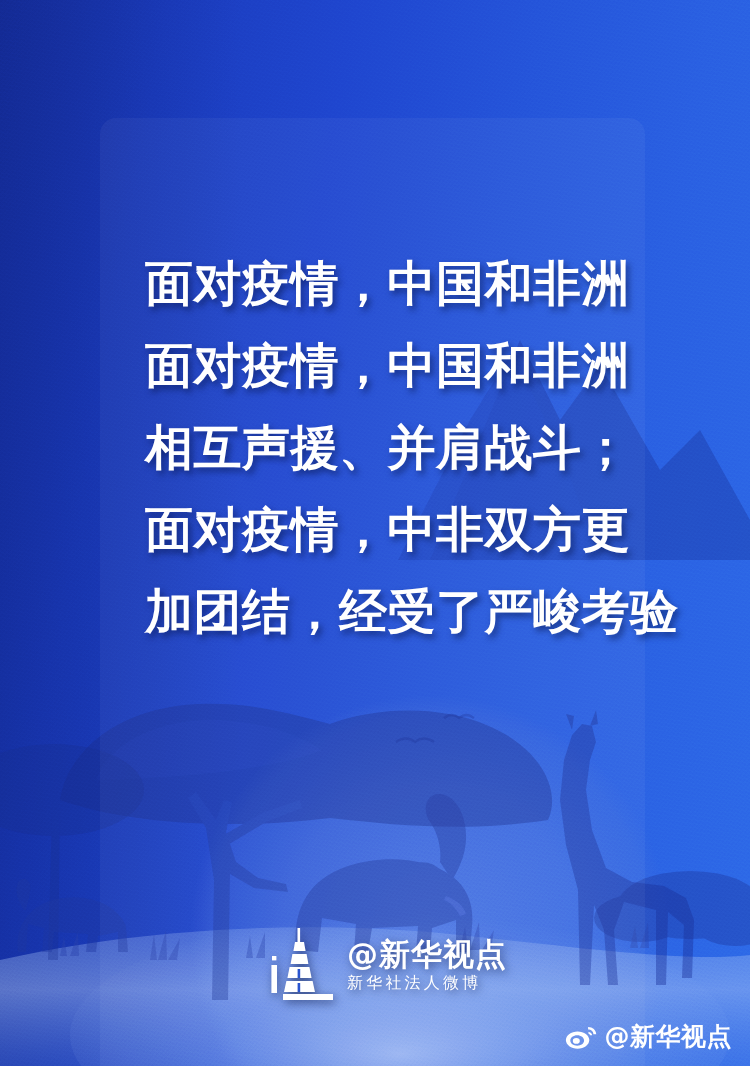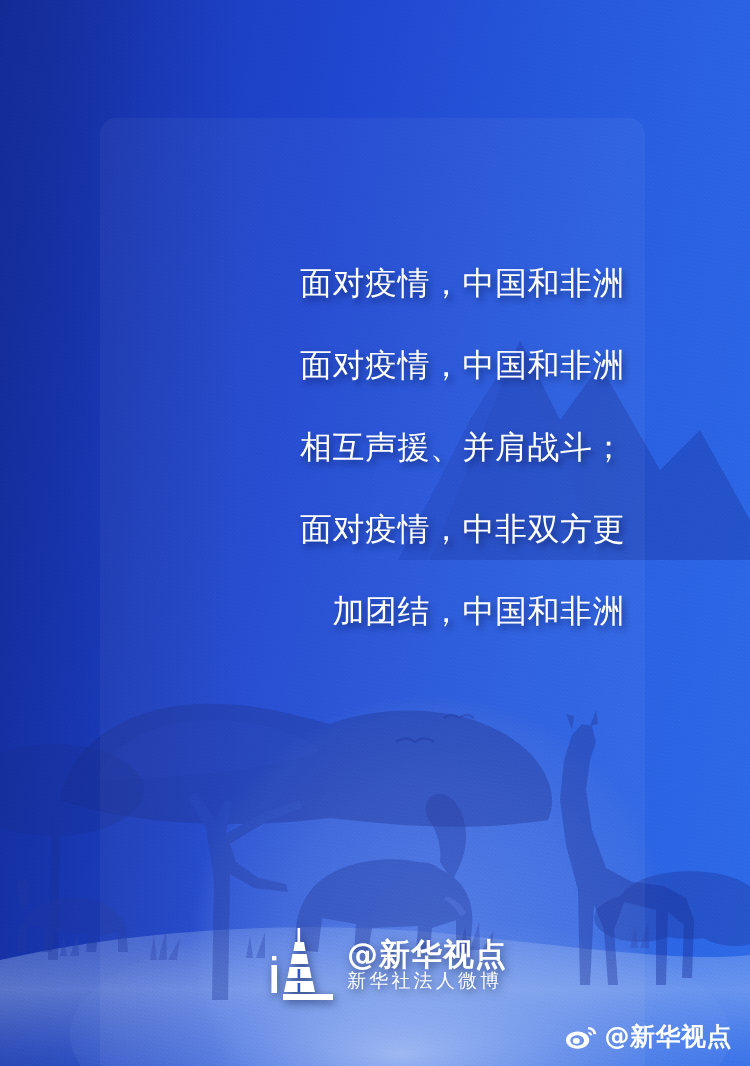--- a/index.html
+++ b/index.html
@@ -50,28 +50,27 @@
 
   
   .headline{
     position:absolute;
     left:145px; top:242px;
     width:480px;
   }
   .hl-line{
     display:block;
     color:#ffffff;
-    font-size:32px;
+    font-size:48px;
     line-height:82px;
-    font-weight:400;
+    font-weight:700;
     letter-spacing:.5px;
     white-space:nowrap;
     text-shadow:3px 4px 6px rgba(5,18,70,.55);
     font-family:"DejaVu Serif","Liberation Serif",serif;
-    text-align:right;
   }
 
   
   .brand{
     position:absolute;
     left:269px; top:928px;
     display:flex;
     align-items:center;
     gap:12px;
     filter:drop-shadow(2px 3px 5px rgba(4,16,64,.55));
@@ -82,24 +81,24 @@
     color:#fff;
     font-size:31px;
     line-height:34px;
     font-weight:700;
     letter-spacing:1px;
     font-family:"DejaVu Sans","Liberation Sans",sans-serif;
     white-space:nowrap;
   }
   .brand-sub{
     color:#fff;
-    font-size:19px;
+    font-size:16px;
     line-height:19px;
     letter-spacing:3.2px;
-    font-family:Liberation Mono, monospace;
+    font-family:Liberation Serif, serif;
     white-space:nowrap;
   }
 
   
   .weibo{
     position:absolute;
     right:18px; bottom:16px;
     display:flex;
     align-items:center;
     gap:8px;
@@ -229,21 +228,21 @@
 
   <div class="panel"></div>
 
   <div class="noise"></div>
 
   <div class="headline">
     <span class="hl-line">面对疫情，中国和非洲</span>
     <span class="hl-line">面对疫情，中国和非洲</span>
     <span class="hl-line">相互声援、并肩战斗；</span>
     <span class="hl-line">面对疫情，中非双方更</span>
-    <span class="hl-line">加团结，中国和非洲</span>
+    <span class="hl-line">加团结，经受了严峻考验</span>
   </div>
 
   <div class="brand">
     <svg class="brand-mark" viewBox="0 0 66 72" aria-hidden="true">
       <g fill="#ffffff">
 
         <rect x="28.5" y="0" width="2.6" height="14"></rect>
 
         <path d="M26 14 h9 l1.6 9 h-12.2 Z"></path>
         <path d="M23.4 26 h14.2 l1.8 10 h-17.8 Z"></path>

